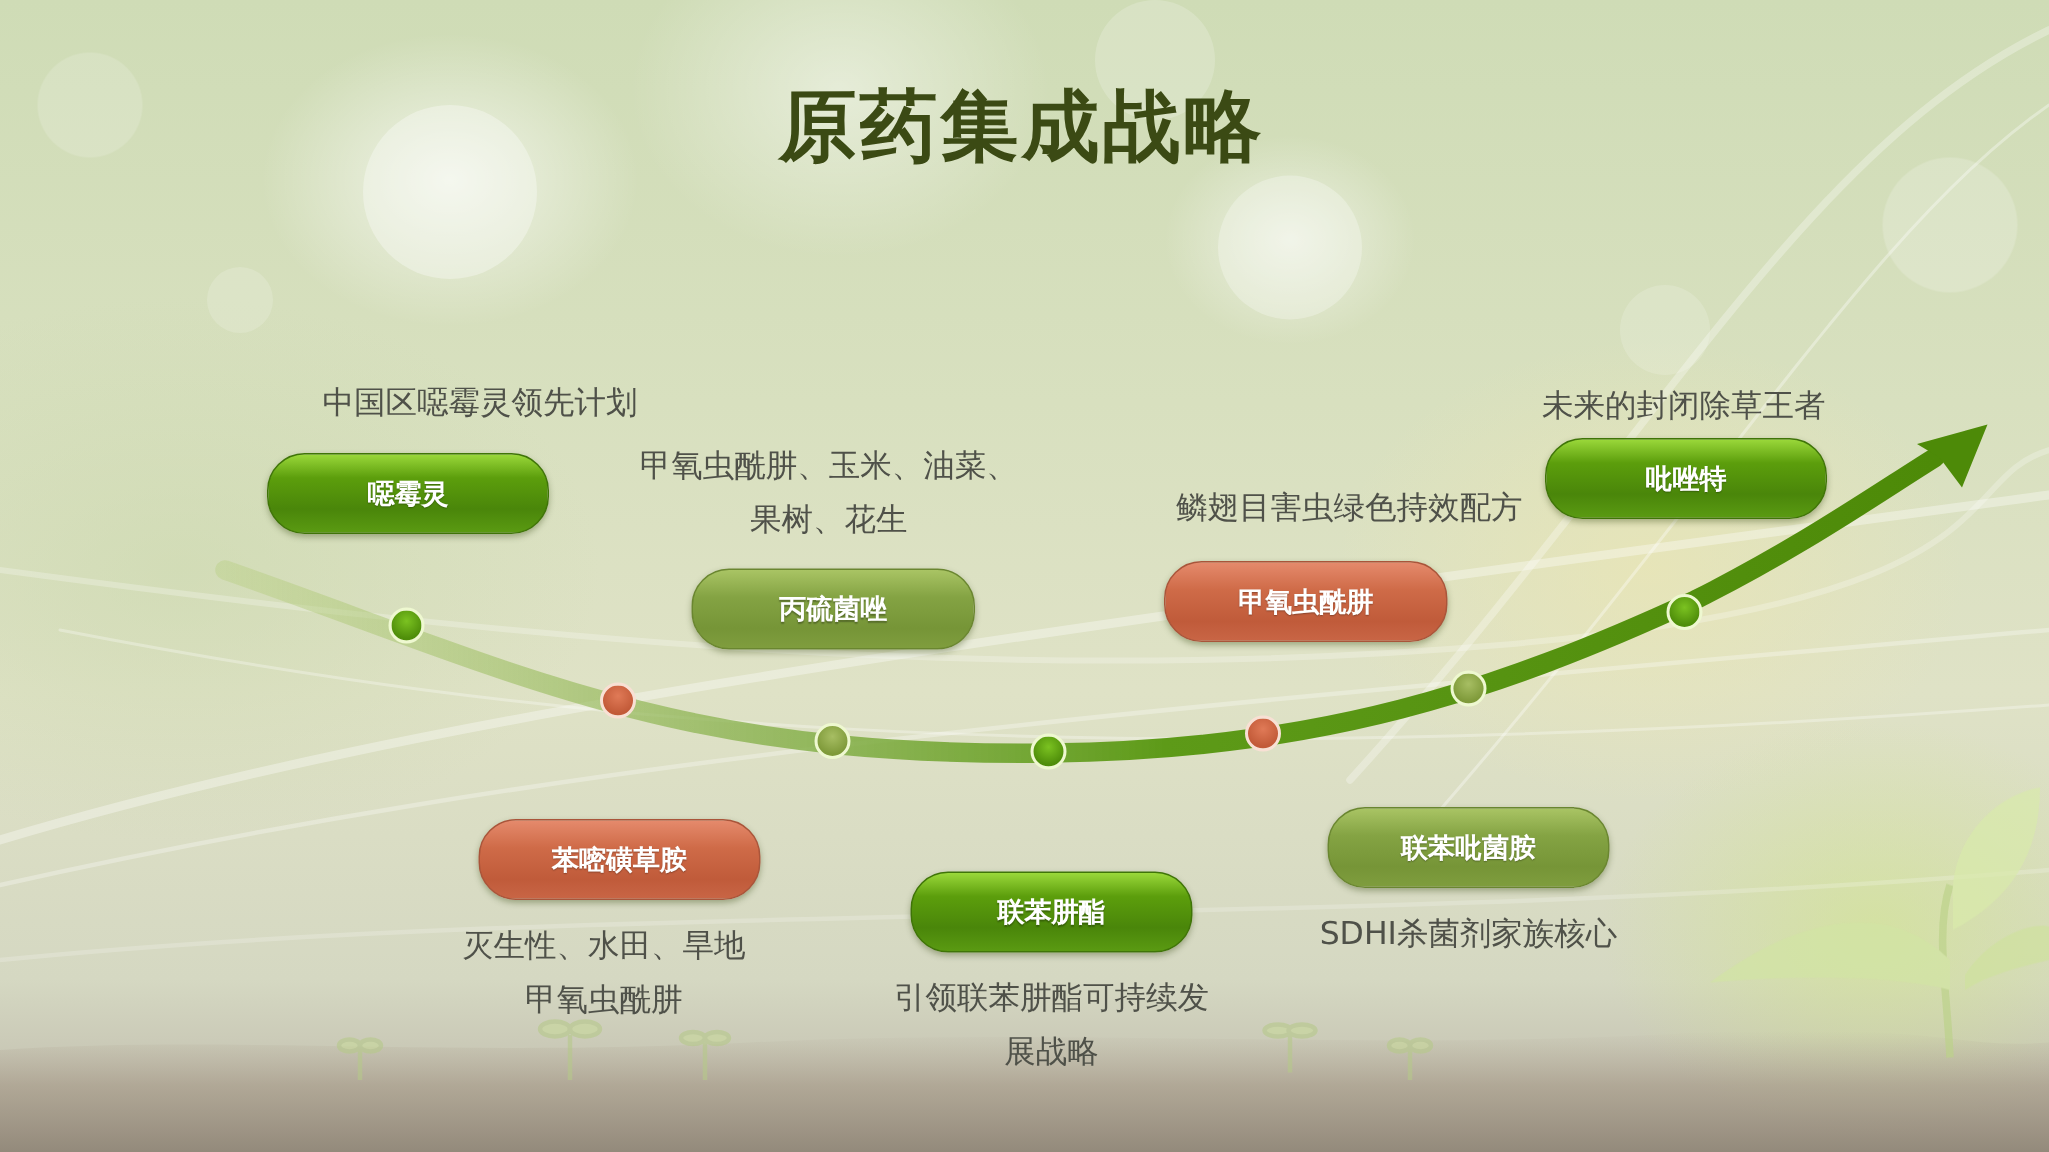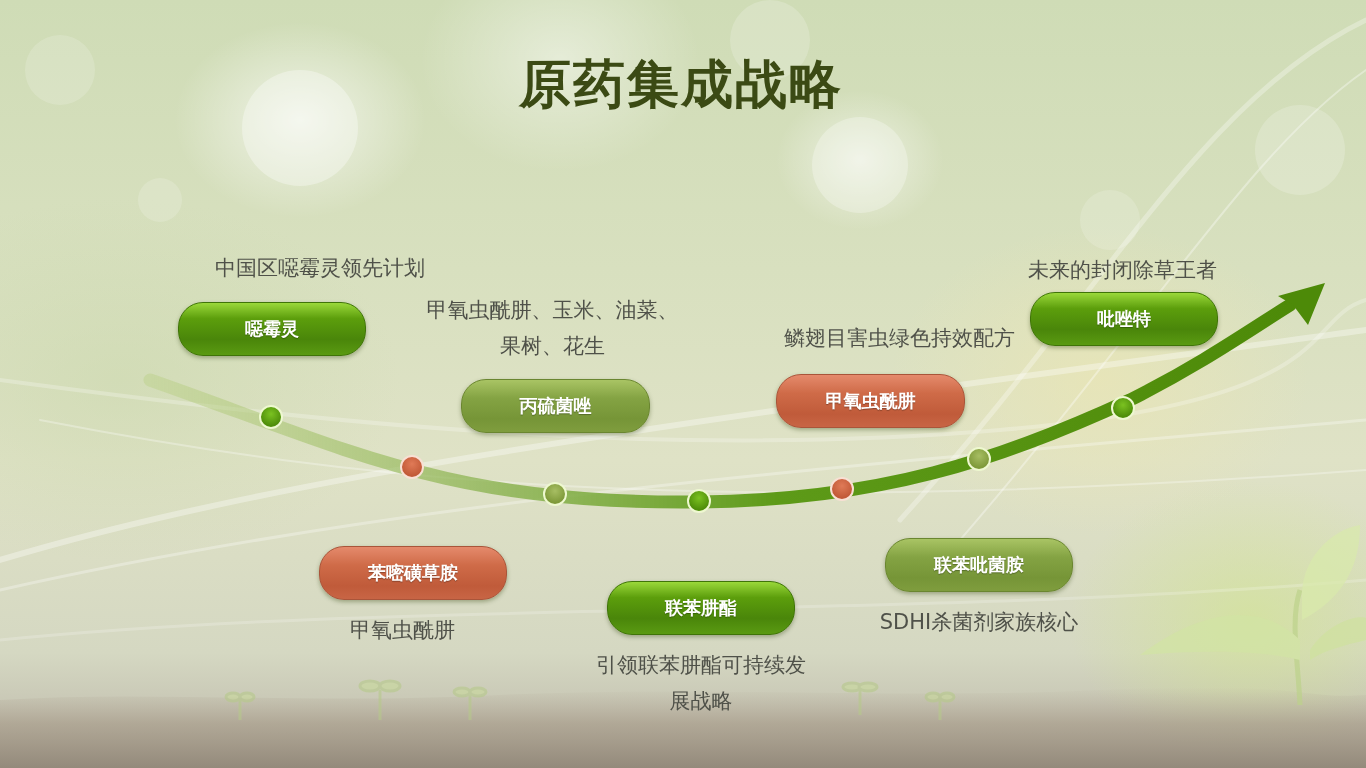--- a/index.html
+++ b/index.html
@@ -126,20 +126,21 @@
   <div>中国区噁霉灵领先计划</div>
 </div>
 <div class="pill bright" style="left:178px; top:302px; width:188px;">
   <span>噁霉灵</span>
 </div>
 
 <div class="pill rust" style="left:319px; top:546px; width:188px;">
   <span>苯嘧磺草胺</span>
 </div>
 <div class="desc" style="left:270px; top:612px; width:265px;">
+  <div>灭生性、水田、旱地</div>
   <div>甲氧虫酰肼</div>
 </div>
 
 <div class="desc" style="left:400px; top:292px; width:305px;">
   <div>甲氧虫酰肼、玉米、油菜、</div>
   <div>果树、花生</div>
 </div>
 <div class="pill olive" style="left:461px; top:379px; width:189px;">
   <span>丙硫菌唑</span>
 </div>

